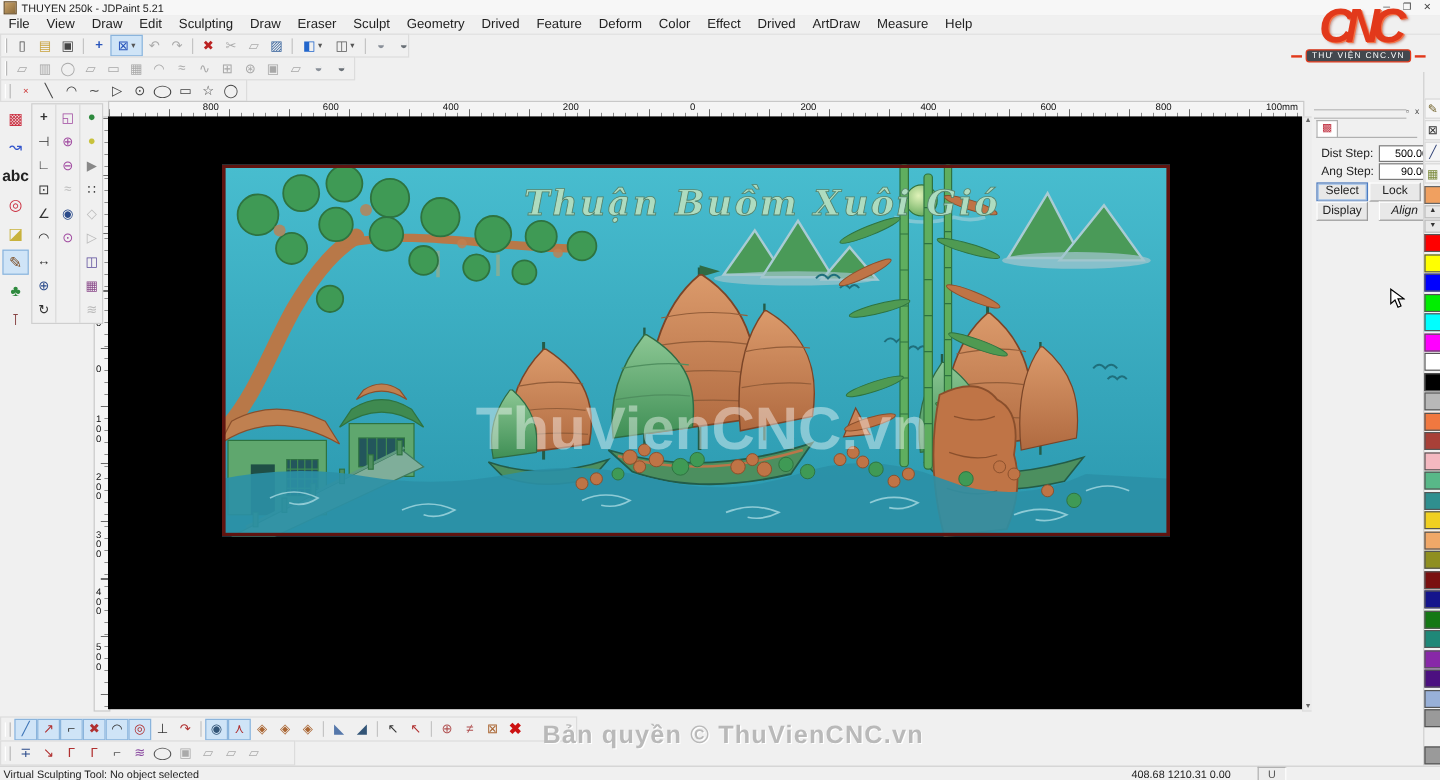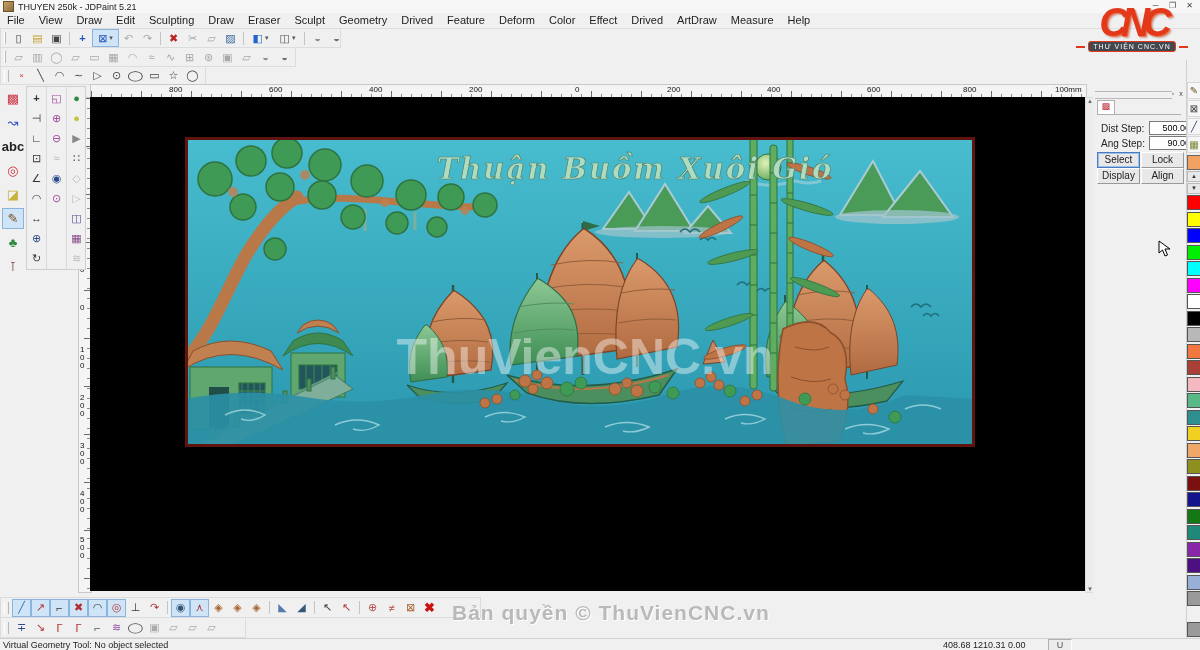--- a/index.html
+++ b/index.html
@@ -494,21 +494,21 @@
       <label>Dist Step:</label>
       <input value="500.000" style="">
     </div>
     <div class="prow" style="top:46px;">
       <label>Ang Step:</label>
       <input value="90.000" style="">
     </div>
     <div class="pbtn focus" style="left:4px;top:62px;">Select</div>
     <div class="pbtn" style="left:48px;top:62px;">Lock</div>
     <div class="pbtn" style="left:4px;top:78px;">Display</div>
-    <div class="pbtn" style="left:48px;top:78px;">Align</div>
+    <div class="pbtn" style="left:56px;top:78px;font-style:italic;">Align</div>
   </div>
 
   <div class="rstrip">
     <span style="height:22px;"></span>
     <span>
 
     <span class="uico" style="color: rgb(106, 90, 32);">✎</span>
         <span class="uico" style="color: rgb(51, 51, 51);">⊠</span>
         <span class="uico" style="color: rgb(51, 68, 119);">╱</span>
         <span class="uico" style="color: rgb(122, 138, 58);">▦</span>
@@ -592,21 +592,21 @@
         <span class="tbi" style="color: rgb(170, 170, 170);">▣</span>
         <span class="tbi" style="color: rgb(170, 170, 170);">▱</span>
         <span class="tbi" style="color: rgb(170, 170, 170);">▱</span>
         <span class="tbi" style="color: rgb(170, 170, 170);">▱</span>
       </span>
   </div>
 
   <div class="bwm">Bản quyền © ThuVienCNC.vn</div>
 
   <div class="statusbar">
-    <span class="sbmsg">Virtual Geometry Tool: No object selected</span>
+    <span class="sbmsg">Virtual Sculpting Tool: No object selected</span>
     <span class="sbcoords">408.68 1210.31 0.00</span>
     <span class="sbunit">U</span>
   </div>
 
   <div class="logo">
     <div class="cnc">CNC</div>
     <div class="band">
       <i></i>
         <span class="bandtxt">THƯ VIỆN CNC.VN</span>
         <i></i>

